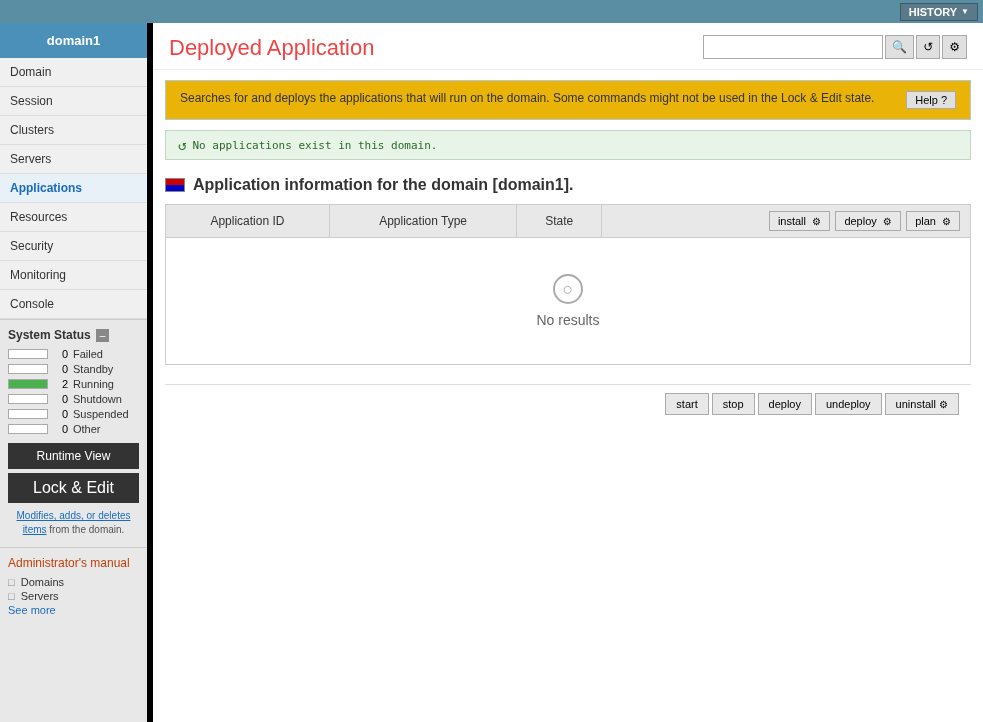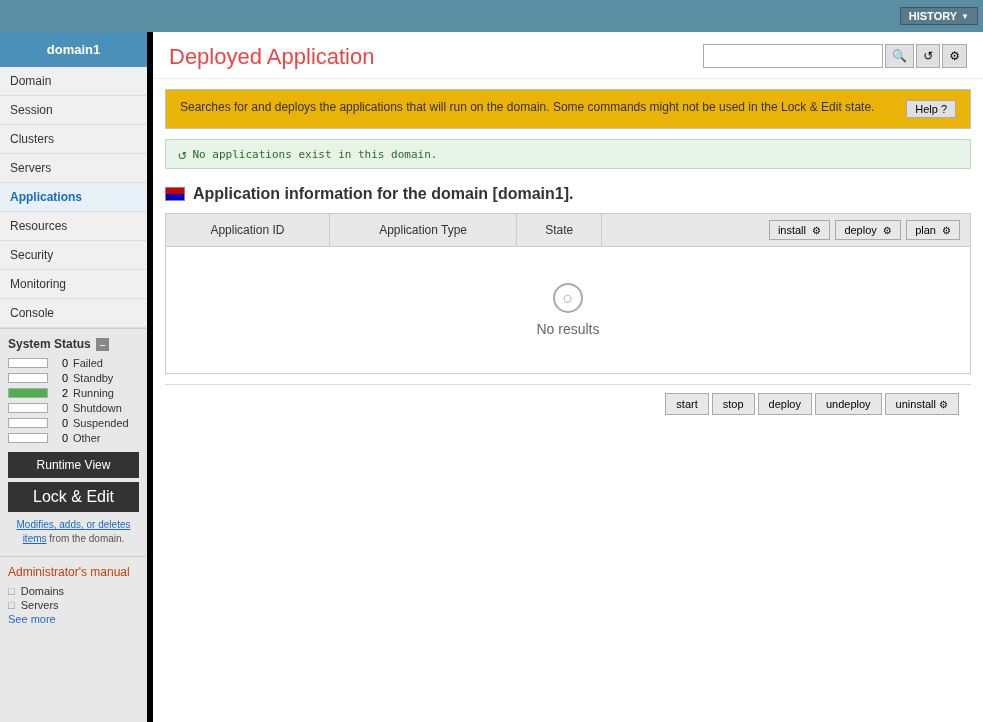--- a/index.html
+++ b/index.html
@@ -1,19 +1,19 @@
 <!DOCTYPE html>
 <html><head>
   <meta charset="utf-8">
   <style>
     * { margin: 0; padding: 0; box-sizing: border-box; }
     body { font-family: Arial, sans-serif; font-size: 12px; background: #d4d4d4; width: 983px; min-height: 722px; display: flex; flex-direction: column; }
 
     
-    .top-bar { background: #5a8fa3; height: 32px; display: flex; justify-content: flex-end; align-items: center; padding-right: 5px; }
+    .top-bar { background: #5a8fa3; height: 23px; display: flex; justify-content: flex-end; align-items: center; padding-right: 5px; }
     .history-btn { background: #5a7a8a; border: 1px solid #3a5a6a; color: white; font-size: 11px; font-weight: bold; padding: 2px 8px; cursor: pointer; display: flex; align-items: center; gap: 4px; }
     .history-btn .arrow { font-size: 8px; }
 
     
     .main-layout { display: flex; flex: 1; }
 
     
     .sidebar { width: 153px; background: #e8e8e8; border-right: 6px solid #000000; flex-shrink: 0; }
     .sidebar-title { background: #4a90b8; color: white; text-align: center; padding: 10px 5px; font-size: 13px; font-weight: bold; }
     .sidebar-nav a { display: block; padding: 7px 10px; border-bottom: 1px solid #ddd; color: #333; text-decoration: none; font-size: 12px; background: #f0f0f0; }
@@ -64,21 +64,21 @@
     .app-table th { background: #e8e8e8; border: 1px solid #ccc; padding: 6px 10px; font-size: 12px; font-weight: normal; color: #333; }
     .app-table th:last-child { text-align: right; }
     .app-table td { border: 1px solid #ccc; padding: 6px 10px; font-size: 12px; }
 
     .action-btn { background: #e8e8e8; border: 1px solid #aaa; padding: 3px 8px; font-size: 11px; cursor: pointer; margin-left: 2px; }
     .action-btn-icon { font-size: 10px; margin-left: 3px; }
 
     .no-results { text-align: center; padding: 30px; color: #666; font-size: 14px; }
     .no-results-icon { width: 30px; height: 30px; border: 2px solid #aaa; border-radius: 50%; display: inline-flex; align-items: center; justify-content: center; color: #aaa; font-size: 18px; margin-bottom: 8px; }
 
-    .bottom-actions { display: flex; justify-content: flex-end; gap: 3px; padding: 8px 12px; border-top: 1px solid #ddd; margin-top: 10px; }
+    .bottom-actions { display: flex; justify-content: flex-end; gap: 3px; padding: 8px 12px; border-top: 1px solid #ddd; margin-top: 19px; }
     .bottom-btn { background: #e8e8e8; border: 1px solid #aaa; padding: 4px 10px; font-size: 11px; cursor: pointer; }
 
     .info-text { flex: 1; }
   </style>
 </head>
 <body>
 
 <div class="top-bar">
   <button class="history-btn">
     <span>HISTORY</span>

